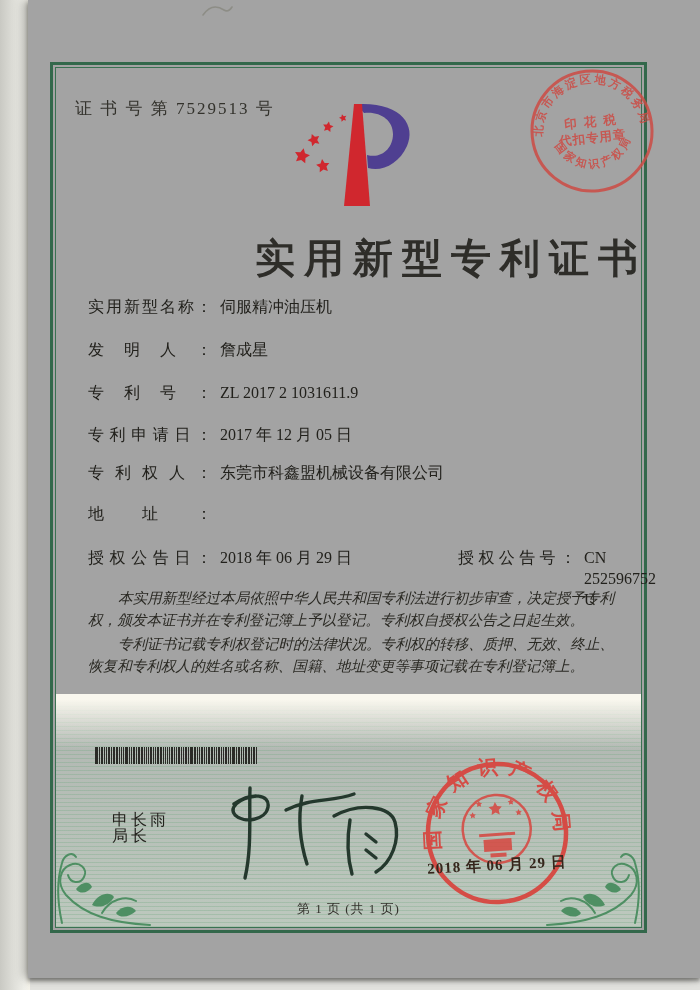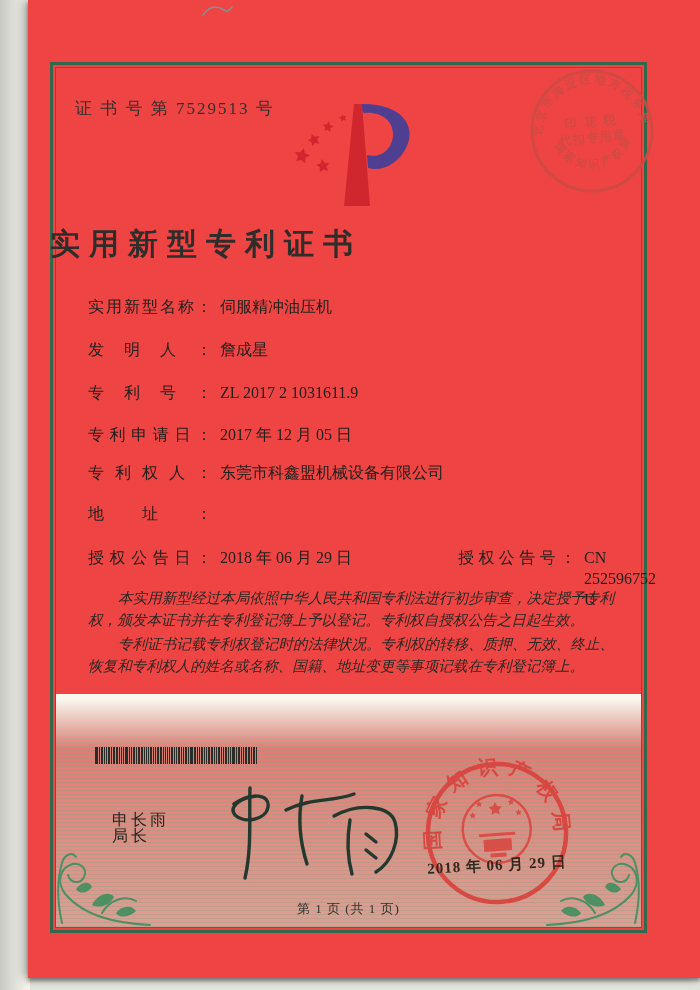--- a/index.html
+++ b/index.html
@@ -6,31 +6,31 @@
   body{
     width:700px;height:990px;overflow:hidden;position:relative;
     background:#e2e2de;
     font-family:"Liberation Serif","DejaVu Serif",serif;
     color:#26251f;
   }
   .scan-edge-left{position:absolute;left:0;top:0;width:30px;height:990px;
     background:linear-gradient(90deg,#c9c9c3,#dcdcd6 40%,#efefe9 80%,#f5f3ea);}
   .paper{
     position:absolute;left:28px;top:0;width:672px;height:978px;
-    background:#ef4444;
+    background:#a3a3a3;
     box-shadow:-5px 0 9px rgba(60,60,55,.35), 0 3px 4px rgba(40,40,35,.5);
   }
   .cert-border{
     position:absolute;left:22px;top:62px;width:591px;height:865px;
     border:3px solid #33684b;
   }
   .cert-border .inner-line{position:absolute;inset:2px;border:1px solid #3a7152;pointer-events:none;}
   .cert-no{position:absolute;left:47px;top:97px;font-size:17px;letter-spacing:2px;color:#33322c;}
-  .title{position:absolute;left:22px;top:204px;width:597px;text-align:left;
-    font-size:30px;font-weight:700;letter-spacing:9px;color:#2e2d29;}
+  .title{position:absolute;left:22px;top:204px;width:597px;text-align:right;
+    font-size:40px;font-weight:700;letter-spacing:9px;color:#2e2d29;}
   .logo{position:absolute;left:262px;top:102px;}
   .pen-mark{position:absolute;left:172px;top:2px;}
 
   .f-row{position:absolute;left:60px;width:545px;display:flex;align-items:flex-start;font-size:16px;line-height:21px;}
   .f-label{display:inline-block;width:124px;text-align:justify;text-align-last:justify;flex:0 0 auto;color:#22211c;}
   .f-value{margin-left:8px;color:#22211c;}
   .f-value .line2{margin-left:-28px;}
   .f-col2{position:absolute;left:370px;top:0;display:flex;}
   .f-col2 .f-label{width:118px;}
 

